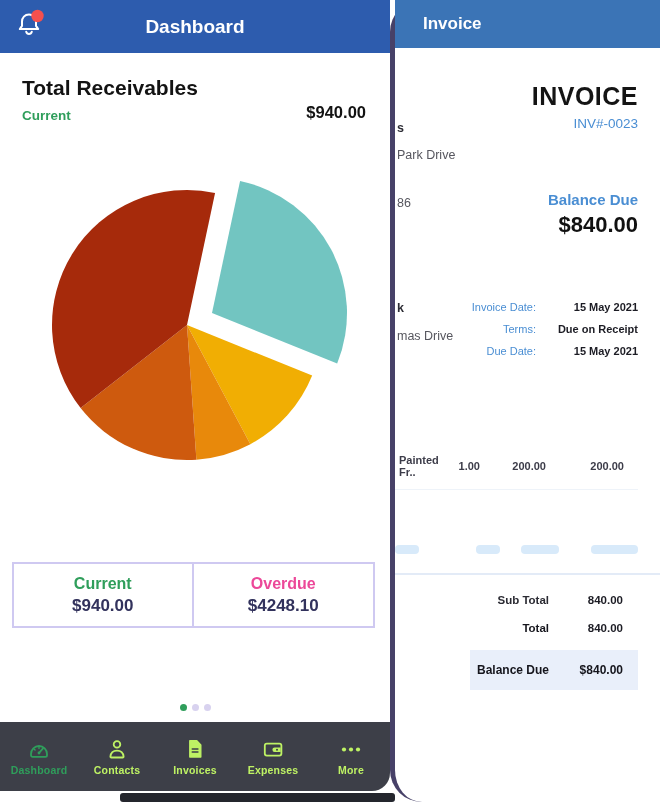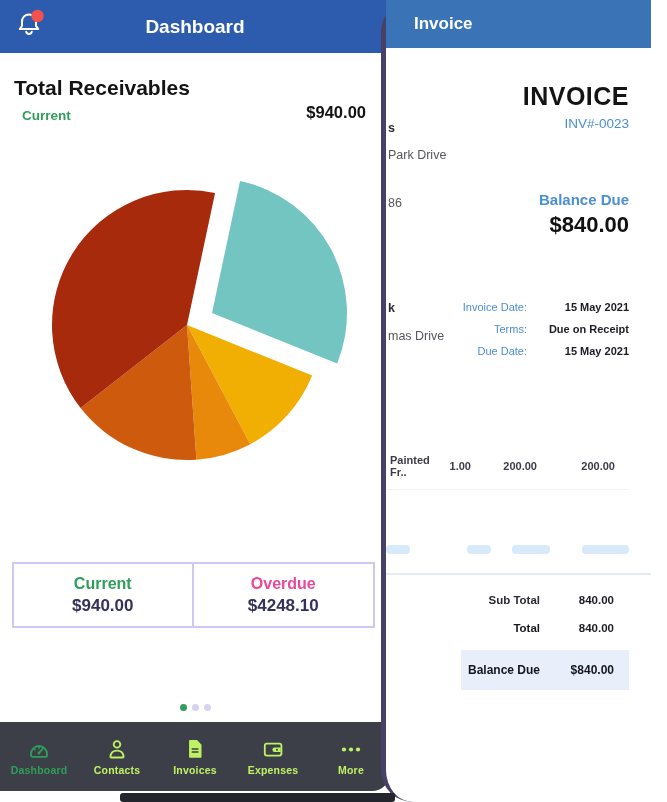--- a/index.html
+++ b/index.html
@@ -1,20 +1,20 @@
 <!DOCTYPE html>
 <html><head>
 <meta charset="utf-8">
 <style>
   html,body{margin:0;padding:0;background:#fff;}
   .canvas{position:relative;width:667px;height:802px;overflow:hidden;background:#fff;
           font-family:"Liberation Sans",sans-serif;}
 
   
-  .right-panel{position:absolute;left:381px;top:0;width:270px;height:802px;background:#fff;
+  .right-panel{position:absolute;left:390px;top:0;width:270px;height:802px;background:#fff;
                border-left:5px solid #474168;border-bottom-left-radius:20px;box-sizing:border-box;z-index:2;border-radius:32px;}
   .rp-header{position:absolute;left:0;top:0;right:0;height:48px;background:#3b74b6;
              display:flex;align-items:center;padding-left:28px;color:#fff;font-weight:bold;font-size:17px;}
   .doc-title{position:absolute;right:22px;top:82px;font-size:25px;font-weight:800;color:#141414;letter-spacing:.5px;}
   .inv-number{position:absolute;right:22px;top:116px;font-size:13.5px;color:#4a8ed3;}
   .partial{position:absolute;left:2px;color:#56565e;font-size:12.5px;}
   .partial.b{font-weight:bold;color:#2d2d35;}
   .p0{top:121px}.p1{top:148px}.p2{top:196px}.p3{top:301px}.p4{top:329px}
   .balance-label{position:absolute;right:22px;top:191px;color:#4a8ed3;font-size:15px;font-weight:bold;}
   .balance-amount{position:absolute;right:22px;top:212px;font-size:22px;font-weight:800;color:#111;}
@@ -38,21 +38,21 @@
   .totals .tv{color:#1c1c24;font-weight:600;}
   .balance-box{position:absolute;left:75px;right:22px;top:650px;height:40px;background:#e9effa;
                display:grid;grid-template-columns:1fr 74px;align-items:center;padding-right:15px;
                box-sizing:border-box;font-size:12px;font-weight:800;color:#15151c;text-align:right;}
 
   
   .left-panel{position:absolute;left:0;top:0;width:390px;height:802px;background:#fff;z-index:1;}
   .lp-header{position:relative;height:53px;background:#2d5cae;display:flex;align-items:center;
              justify-content:center;color:#fff;font-size:19px;font-weight:bold;}
   .bell{position:absolute;left:12px;top:8px;}
-  .section-title{position:absolute;left:14px;top:76px;font-size:21px;font-weight:800;color:#131313;}
+  .section-title{position:absolute;left:22px;top:76px;font-size:21px;font-weight:800;color:#131313;}
   .current-label{position:absolute;left:22px;top:108px;font-size:13.5px;font-weight:bold;color:#2f9e5b;}
   .current-amount{position:absolute;right:24px;top:103px;font-size:16.5px;font-weight:800;color:#131313;}
   .pie-svg{position:absolute;left:0;top:170px;}
   .totals-box{position:absolute;left:12px;top:562px;width:363px;height:66px;border:2px solid #cfc9f1;
               box-sizing:border-box;display:grid;grid-template-columns:1fr 1fr;}
   .tb-cell{display:flex;flex-direction:column;align-items:center;justify-content:center;gap:3px;}
   .tb-cell.first{border-right:2px solid #cfc9f1;}
   .tb-lbl{font-size:16px;font-weight:800;}
   .tb-lbl.cur{color:#2f9e5b}.tb-lbl.ovd{color:#ec4899}
   .tb-amt{font-size:17px;font-weight:800;color:#32325c;}

